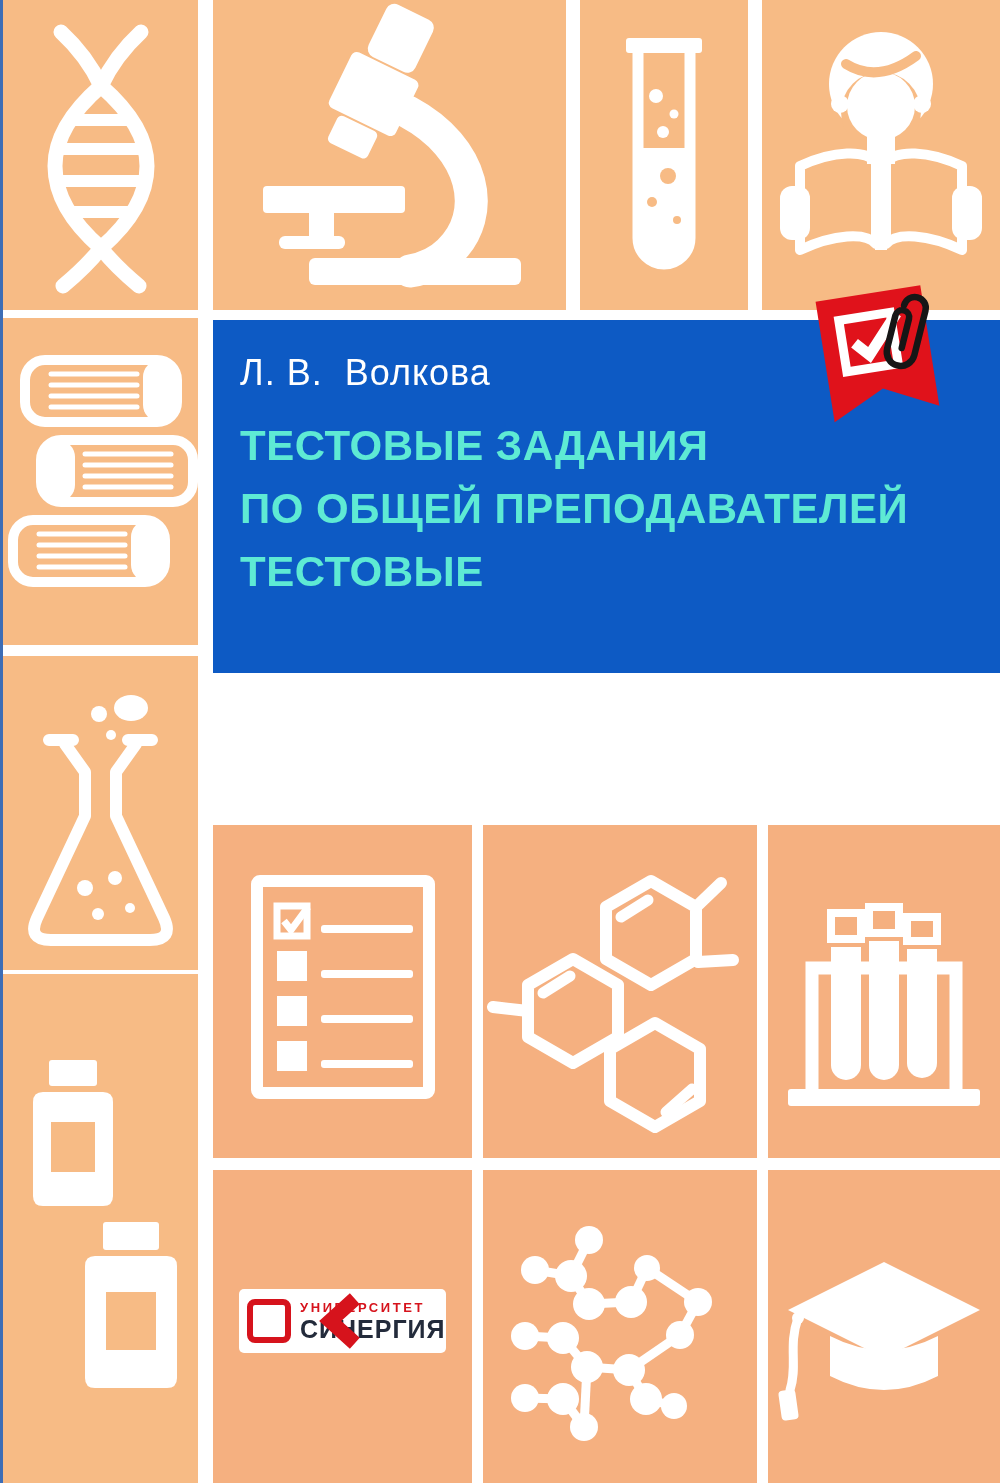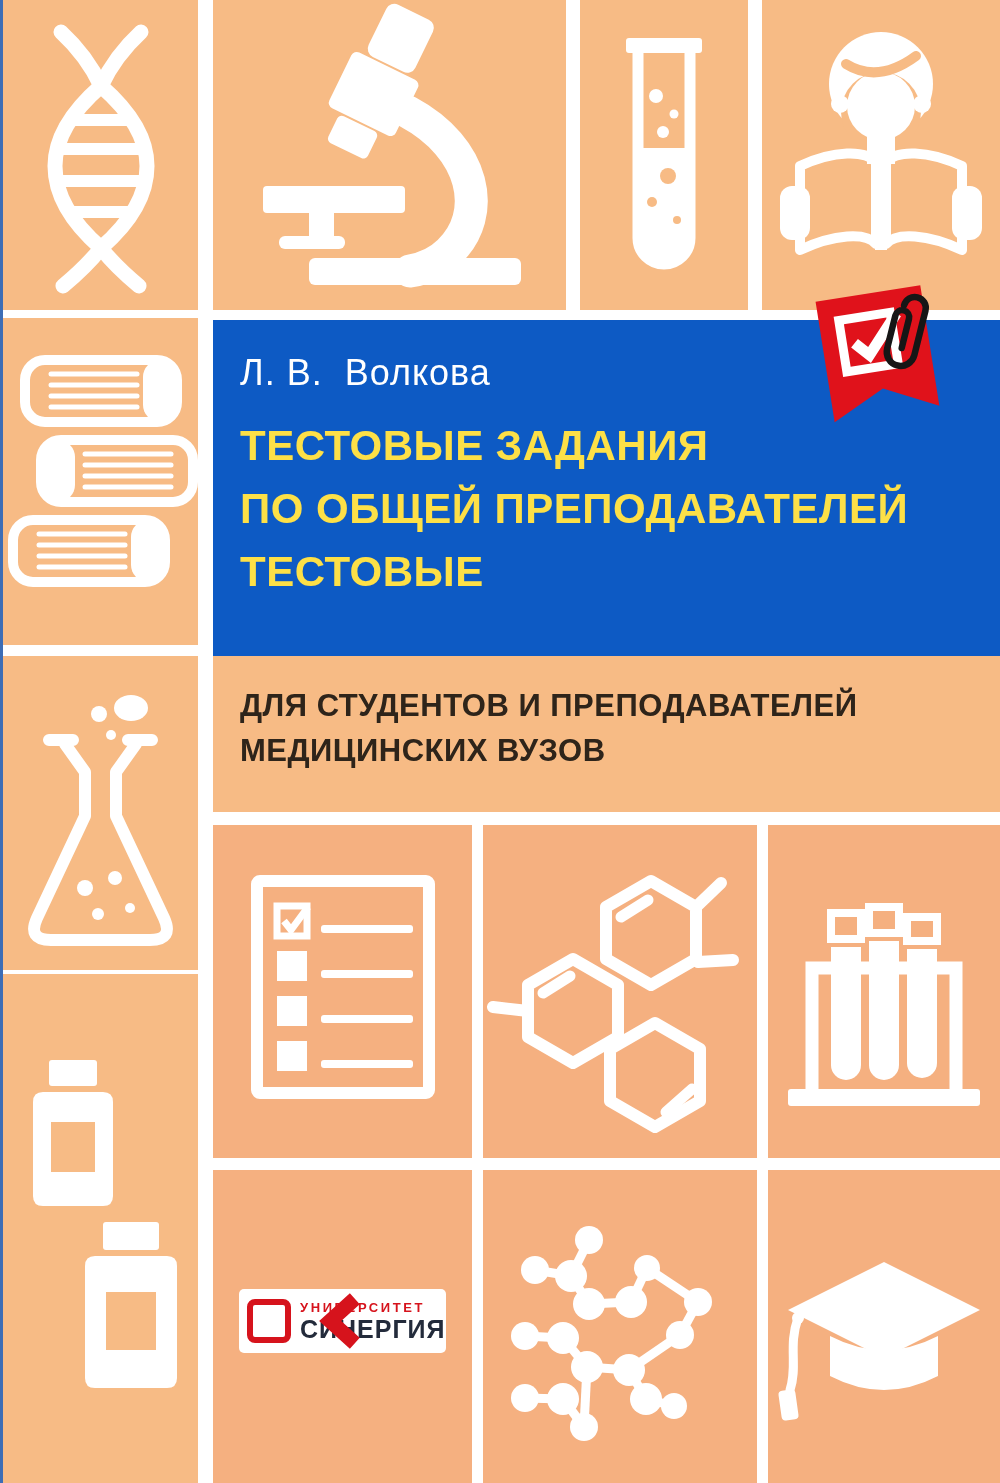--- a/index.html
+++ b/index.html
@@ -15,21 +15,21 @@
   }
   html,body{margin:0;padding:0;}
   body{font-family:"Liberation Sans",sans-serif;background:#fff;}
   .cover{position:relative;width:1000px;height:1483px;background:#fff;overflow:hidden;}
   .edge{position:absolute;left:0;top:0;width:3px;height:1483px;background:var(--edge-blue);}
   .tile{position:absolute;background:var(--tile);}
   .tile.deep{background:var(--tile-deep);}
   .tile svg{position:absolute;left:0;top:0;width:100%;height:100%;}
   .banner{position:absolute;left:213px;top:320px;width:787px;height:353px;background:var(--banner-blue);}
   .author{position:absolute;left:27px;top:32px;color:#fff;font-size:36px;font-weight:400;letter-spacing:1px;white-space:pre;}
-  .title{position:absolute;left:27px;top:94px;color:#fde047;font-weight:700;font-size:42px;line-height:63px;letter-spacing:0.5px;white-space:nowrap;}
+  .title{position:absolute;left:27px;top:94px;color:#5eead4;font-weight:700;font-size:42px;line-height:63px;letter-spacing:0.5px;white-space:nowrap;}
   .subtitle-tile{position:absolute;left:213px;top:656px;width:787px;height:156px;background:var(--tile);}
   .subtitle{position:absolute;left:27px;top:27px;color:var(--ink);font-weight:700;font-size:31px;line-height:45px;letter-spacing:0.5px;white-space:nowrap;}
   .ribbon{position:absolute;left:806px;top:291px;width:150px;height:160px;overflow:visible;z-index:5;}
   
   .logo-plate{position:absolute;left:26px;top:119px;width:207px;height:64px;background:#fff;border-radius:5px;display:flex;align-items:center;padding:0 8px;box-sizing:border-box;gap:9px;}
   .logo-mark{width:44px;height:44px;border:6px solid var(--logo-red);border-radius:8px;box-sizing:border-box;display:flex;align-items:center;justify-content:center;flex:0 0 auto;background:#fff;}
   .logo-text{display:flex;flex-direction:column;line-height:1;}
   .logo-top{color:var(--logo-red);font-size:13px;font-weight:700;letter-spacing:2.6px;margin-bottom:3px;}
   .logo-bottom{color:var(--logo-navy);font-size:25px;font-weight:700;letter-spacing:1px;}
 </style>
@@ -162,26 +162,20 @@
       <ellipse cx="128" cy="52" rx="17" ry="13" fill="#fff"></ellipse>
       <circle cx="96" cy="58" r="8" fill="#fff"></circle>
       <circle cx="108" cy="79" r="5" fill="#fff"></circle>
       <circle cx="82" cy="232" r="8" fill="#fff"></circle>
       <circle cx="112" cy="222" r="7" fill="#fff"></circle>
       <circle cx="95" cy="258" r="6" fill="#fff"></circle>
       <circle cx="127" cy="252" r="5" fill="#fff"></circle>
     </svg>
   </div>
 
-  <div class="subtitle-tile">
-    <div class="subtitle">
-      <div>ДЛЯ СТУДЕНТОВ И ПРЕПОДАВАТЕЛЕЙ</div>
-      <div>МЕДИЦИНСКИХ ВУЗОВ</div>
-    </div>
-  </div>
 
   <div class="tile" style="left:3px;top:974px;width:195px;height:509px;">
     <svg viewBox="0 0 195 509">
       <g fill="#fff">
         <rect x="46" y="86" width="48" height="26" rx="3"></rect>
         <path d="M30,128 Q30,118 40,118 L100,118 Q110,118 110,128 L110,222 Q110,232 100,232 L40,232 Q30,232 30,222 Z"></path>
         <rect x="100" y="248" width="56" height="28" rx="3"></rect>
         <path d="M82,292 Q82,282 92,282 L164,282 Q174,282 174,292 L174,404 Q174,414 164,414 L92,414 Q82,414 82,404 Z"></path>
       </g>
       <rect x="48" y="148" width="44" height="50" fill="var(--tile)"></rect>

